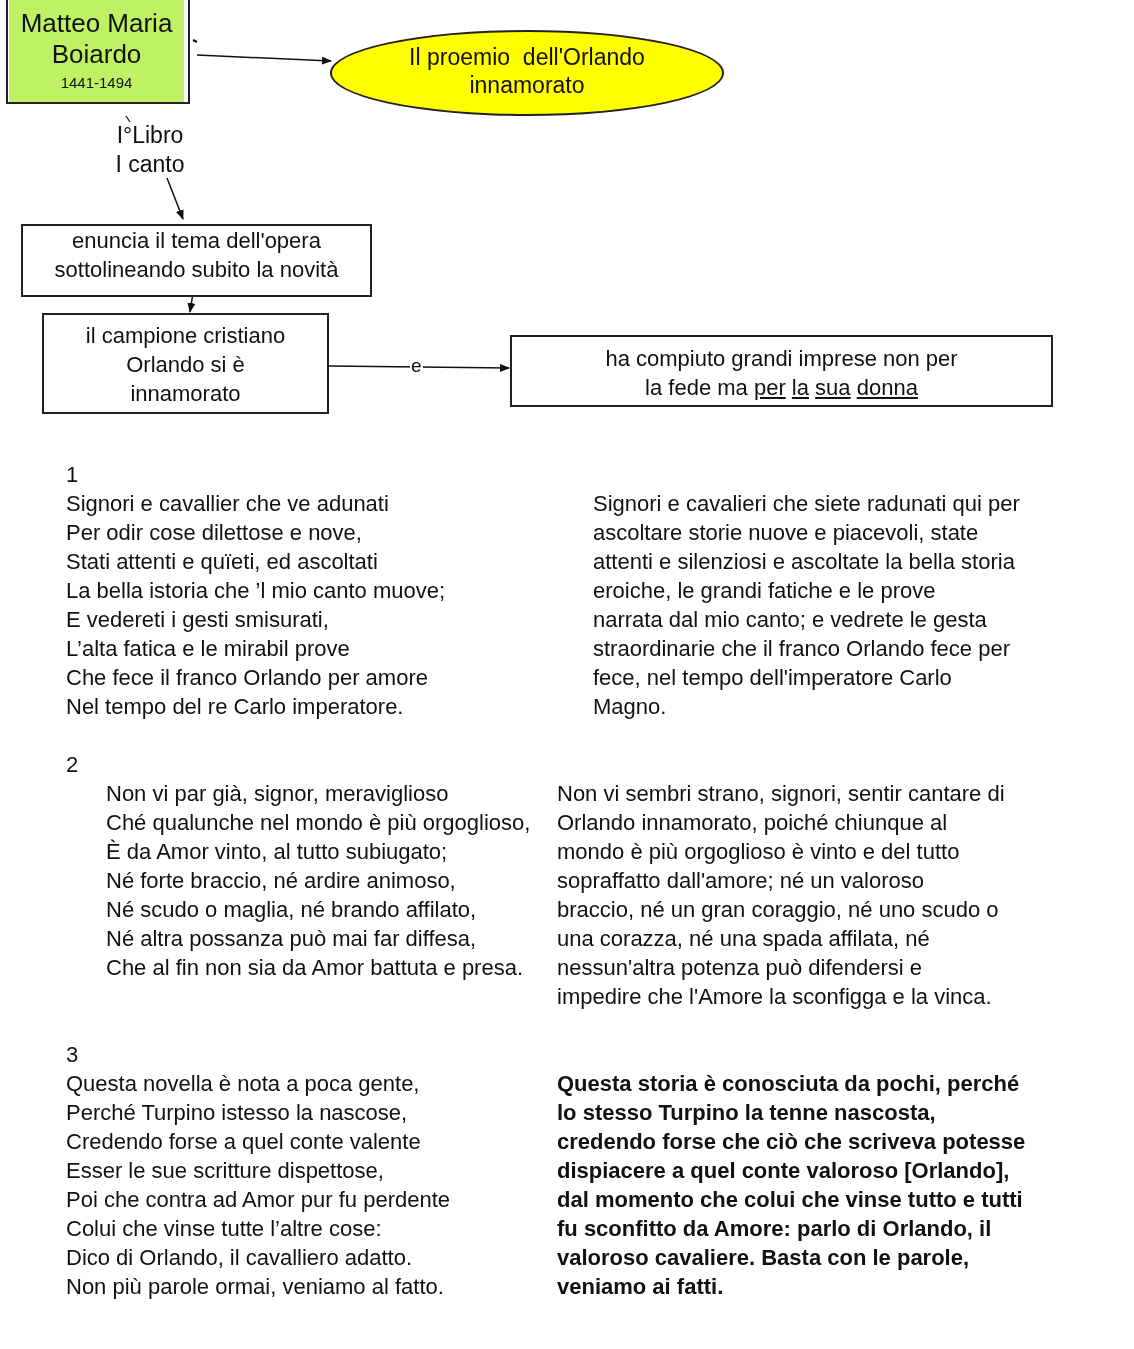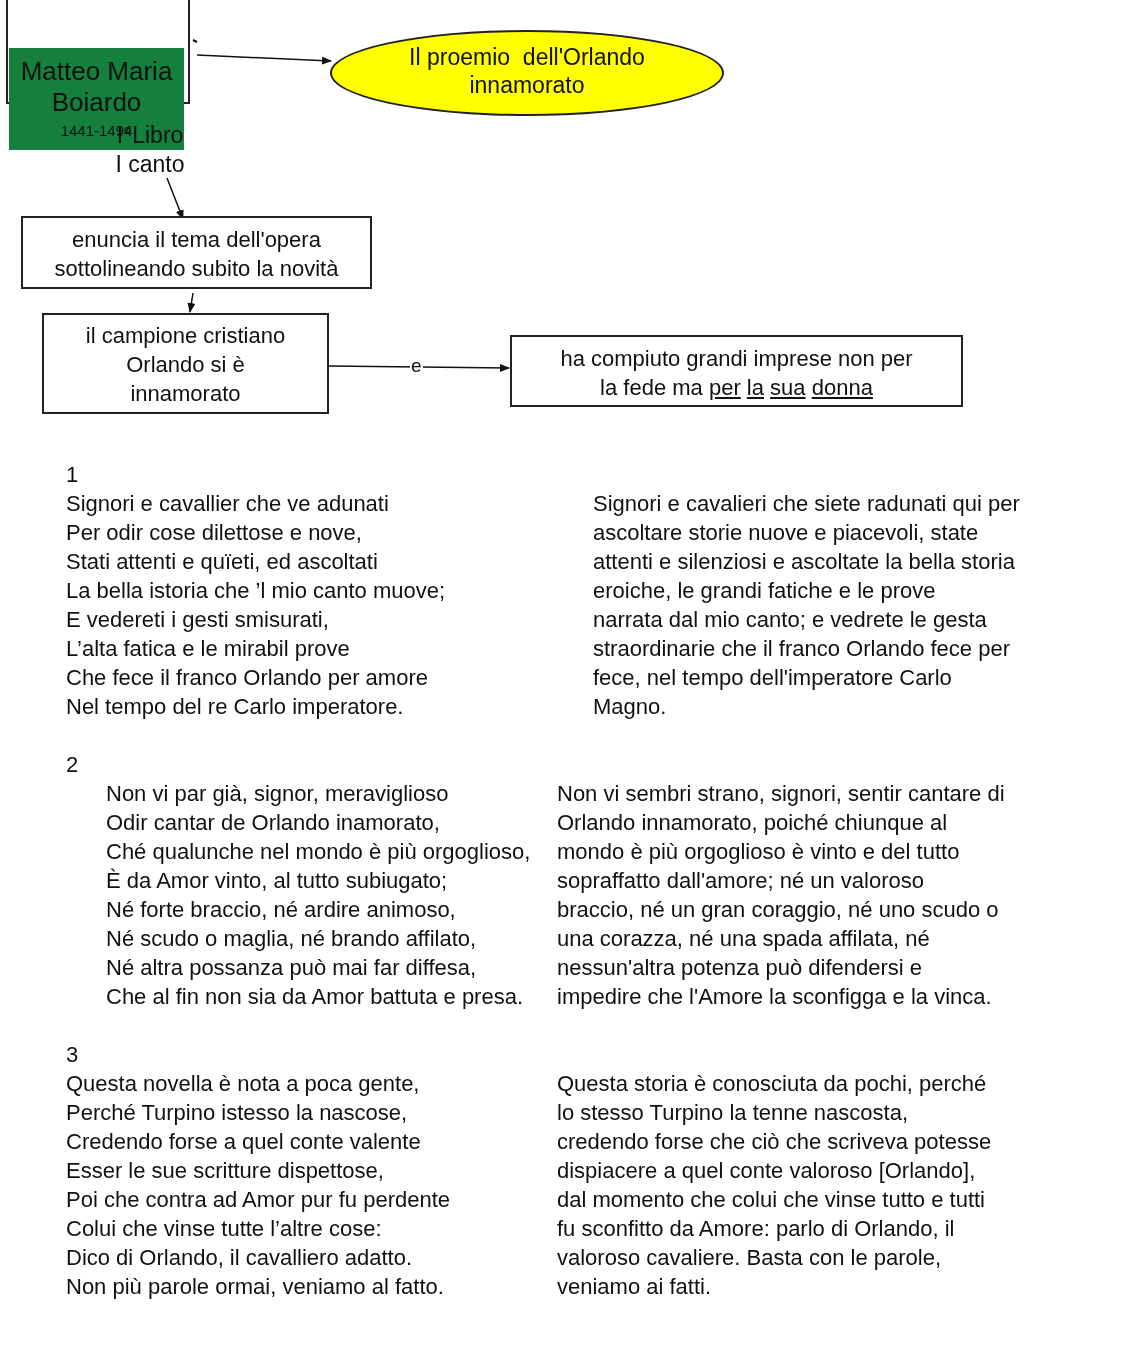--- a/index.html
+++ b/index.html
@@ -34,23 +34,23 @@
     
     #book-label {
       left: 100px; top: 121px; width: 100px; text-align: center;
       font-size: 23px; line-height: 29px;
     }
 
     .box {
       border: 2px solid #222; background: #fff; box-sizing: border-box;
       text-align: center; font-size: 22px; line-height: 29px;
     }
-    #box-theme { left: 21px; top: 216px; width: 351px; height: 73px; padding-top: 7px; }
+    #box-theme { left: 21px; top: 224px; width: 351px; height: 73px; }
     #box-champion { left: 42px; top: 313px; width: 287px; height: 101px; padding-top: 6px; }
-    #box-deeds { left: 510px; top: 335px; width: 453px; height: 72px; padding-top: 7px; }
+    #box-deeds { left: 510px; top: 335px; width: 543px; height: 72px; padding-top: 7px; }
     #box-deeds .u { text-decoration: underline; }
 
     #edge-label-e {
       left: 410px; top: 355px; font-size: 19px; line-height: 22px; background: #fff; padding: 0 1px;
     }
 
     
     .stanza-num { font-size: 22px; line-height: 29px; }
     .verse-col {
       font-size: 22px; line-height: 29px; white-space: nowrap; overflow: hidden;
@@ -61,41 +61,41 @@
     #stanza-1-num { left: 66px; top: 460px; }
     #stanza-1-verse { left: 66px; top: 489px; width: 450px; }
     #stanza-1-prose { left: 557px; top: 489px; width: 560px; margin-left: 36px; }
 
     #stanza-2-num { left: 66px; top: 750px; }
     #stanza-2-verse { left: 66px; top: 779px; width: 450px; margin-left: 40px; }
     #stanza-2-prose { left: 557px; top: 779px; width: 560px; }
 
     #stanza-3-num { left: 66px; top: 1040px; }
     #stanza-3-verse { left: 66px; top: 1069px; width: 455px; }
-    #stanza-3-prose { left: 557px; top: 1069px; width: 560px; }
+    #stanza-3-prose { left: 557px; top: 1069px; width: 560px; font-weight: bold; }
   </style>
 </head>
 <body>
 
 <svg class="connectors" viewBox="0 0 1134 1349">
   <defs>
     <marker id="arrowhead" markerWidth="10" markerHeight="8" refX="9" refY="4" orient="auto" markerUnits="userSpaceOnUse">
       <path d="M0,0 L10,4 L0,8 Z" fill="#111"></path>
     </marker>
   </defs>
   <path d="M197,55 L331,61" stroke="#111" stroke-width="1.5" fill="none" marker-end="url(#arrowhead)"></path>
   <path d="M193,40 L197,42" stroke="#111" stroke-width="2" fill="none"></path>
   <path d="M126,116 L130,122" stroke="#111" stroke-width="1.2" fill="none"></path>
   <path d="M167,178 L183,219" stroke="#111" stroke-width="1.5" fill="none" marker-end="url(#arrowhead)"></path>
   <path d="M193,293 L190,312" stroke="#111" stroke-width="1.5" fill="none" marker-end="url(#arrowhead)"></path>
   <path d="M329,366 L509,368" stroke="#111" stroke-width="1.5" fill="none" marker-end="url(#arrowhead)"></path>
 </svg>
 
 <div class="abs" id="author-box"></div>
-<div class="abs" id="author-fill" style="background: #15803d; margin-top: 48px;">
+<div class="abs" id="author-fill" style="background: #bef264;">
   <span class="l1">Matteo Maria</span>
   <span class="l2">Boiardo</span>
   <span class="l3">1441-1494</span>
 </div>
 
 <div class="abs" id="title-ellipse" style="background: rgb(255, 255, 0);">
   <div style="white-space:pre">Il proemio  dell'Orlando</div>
   <div>innamorato</div>
 </div>
 
@@ -142,21 +142,20 @@
   <div>eroiche, le grandi fatiche e le prove</div>
   <div>narrata dal mio canto; e vedrete le gesta</div>
   <div>straordinarie che il franco Orlando fece per</div>
   <div>fece, nel tempo dell'imperatore Carlo</div>
   <div>Magno.</div>
 </div>
 
 <div class="abs stanza-num" id="stanza-2-num">2</div>
 <div class="abs verse-col" id="stanza-2-verse">
   <div>Non vi par già, signor, meraviglioso</div>
-  <div>Odir cantar de Orlando inamorato,</div>
   <div>Ché qualunche nel mondo è più orgoglioso,</div>
   <div>È da Amor vinto, al tutto subiugato;</div>
   <div>Né forte braccio, né ardire animoso,</div>
   <div>Né scudo o maglia, né brando affilato,</div>
   <div>Né altra possanza può mai far diffesa,</div>
   <div>Che al fin non sia da Amor battuta e presa.</div>
 </div>
 <div class="abs prose-col" id="stanza-2-prose">
   <div>Non vi sembri strano, signori, sentir cantare di</div>
   <div>Orlando innamorato, poiché chiunque al</div>

